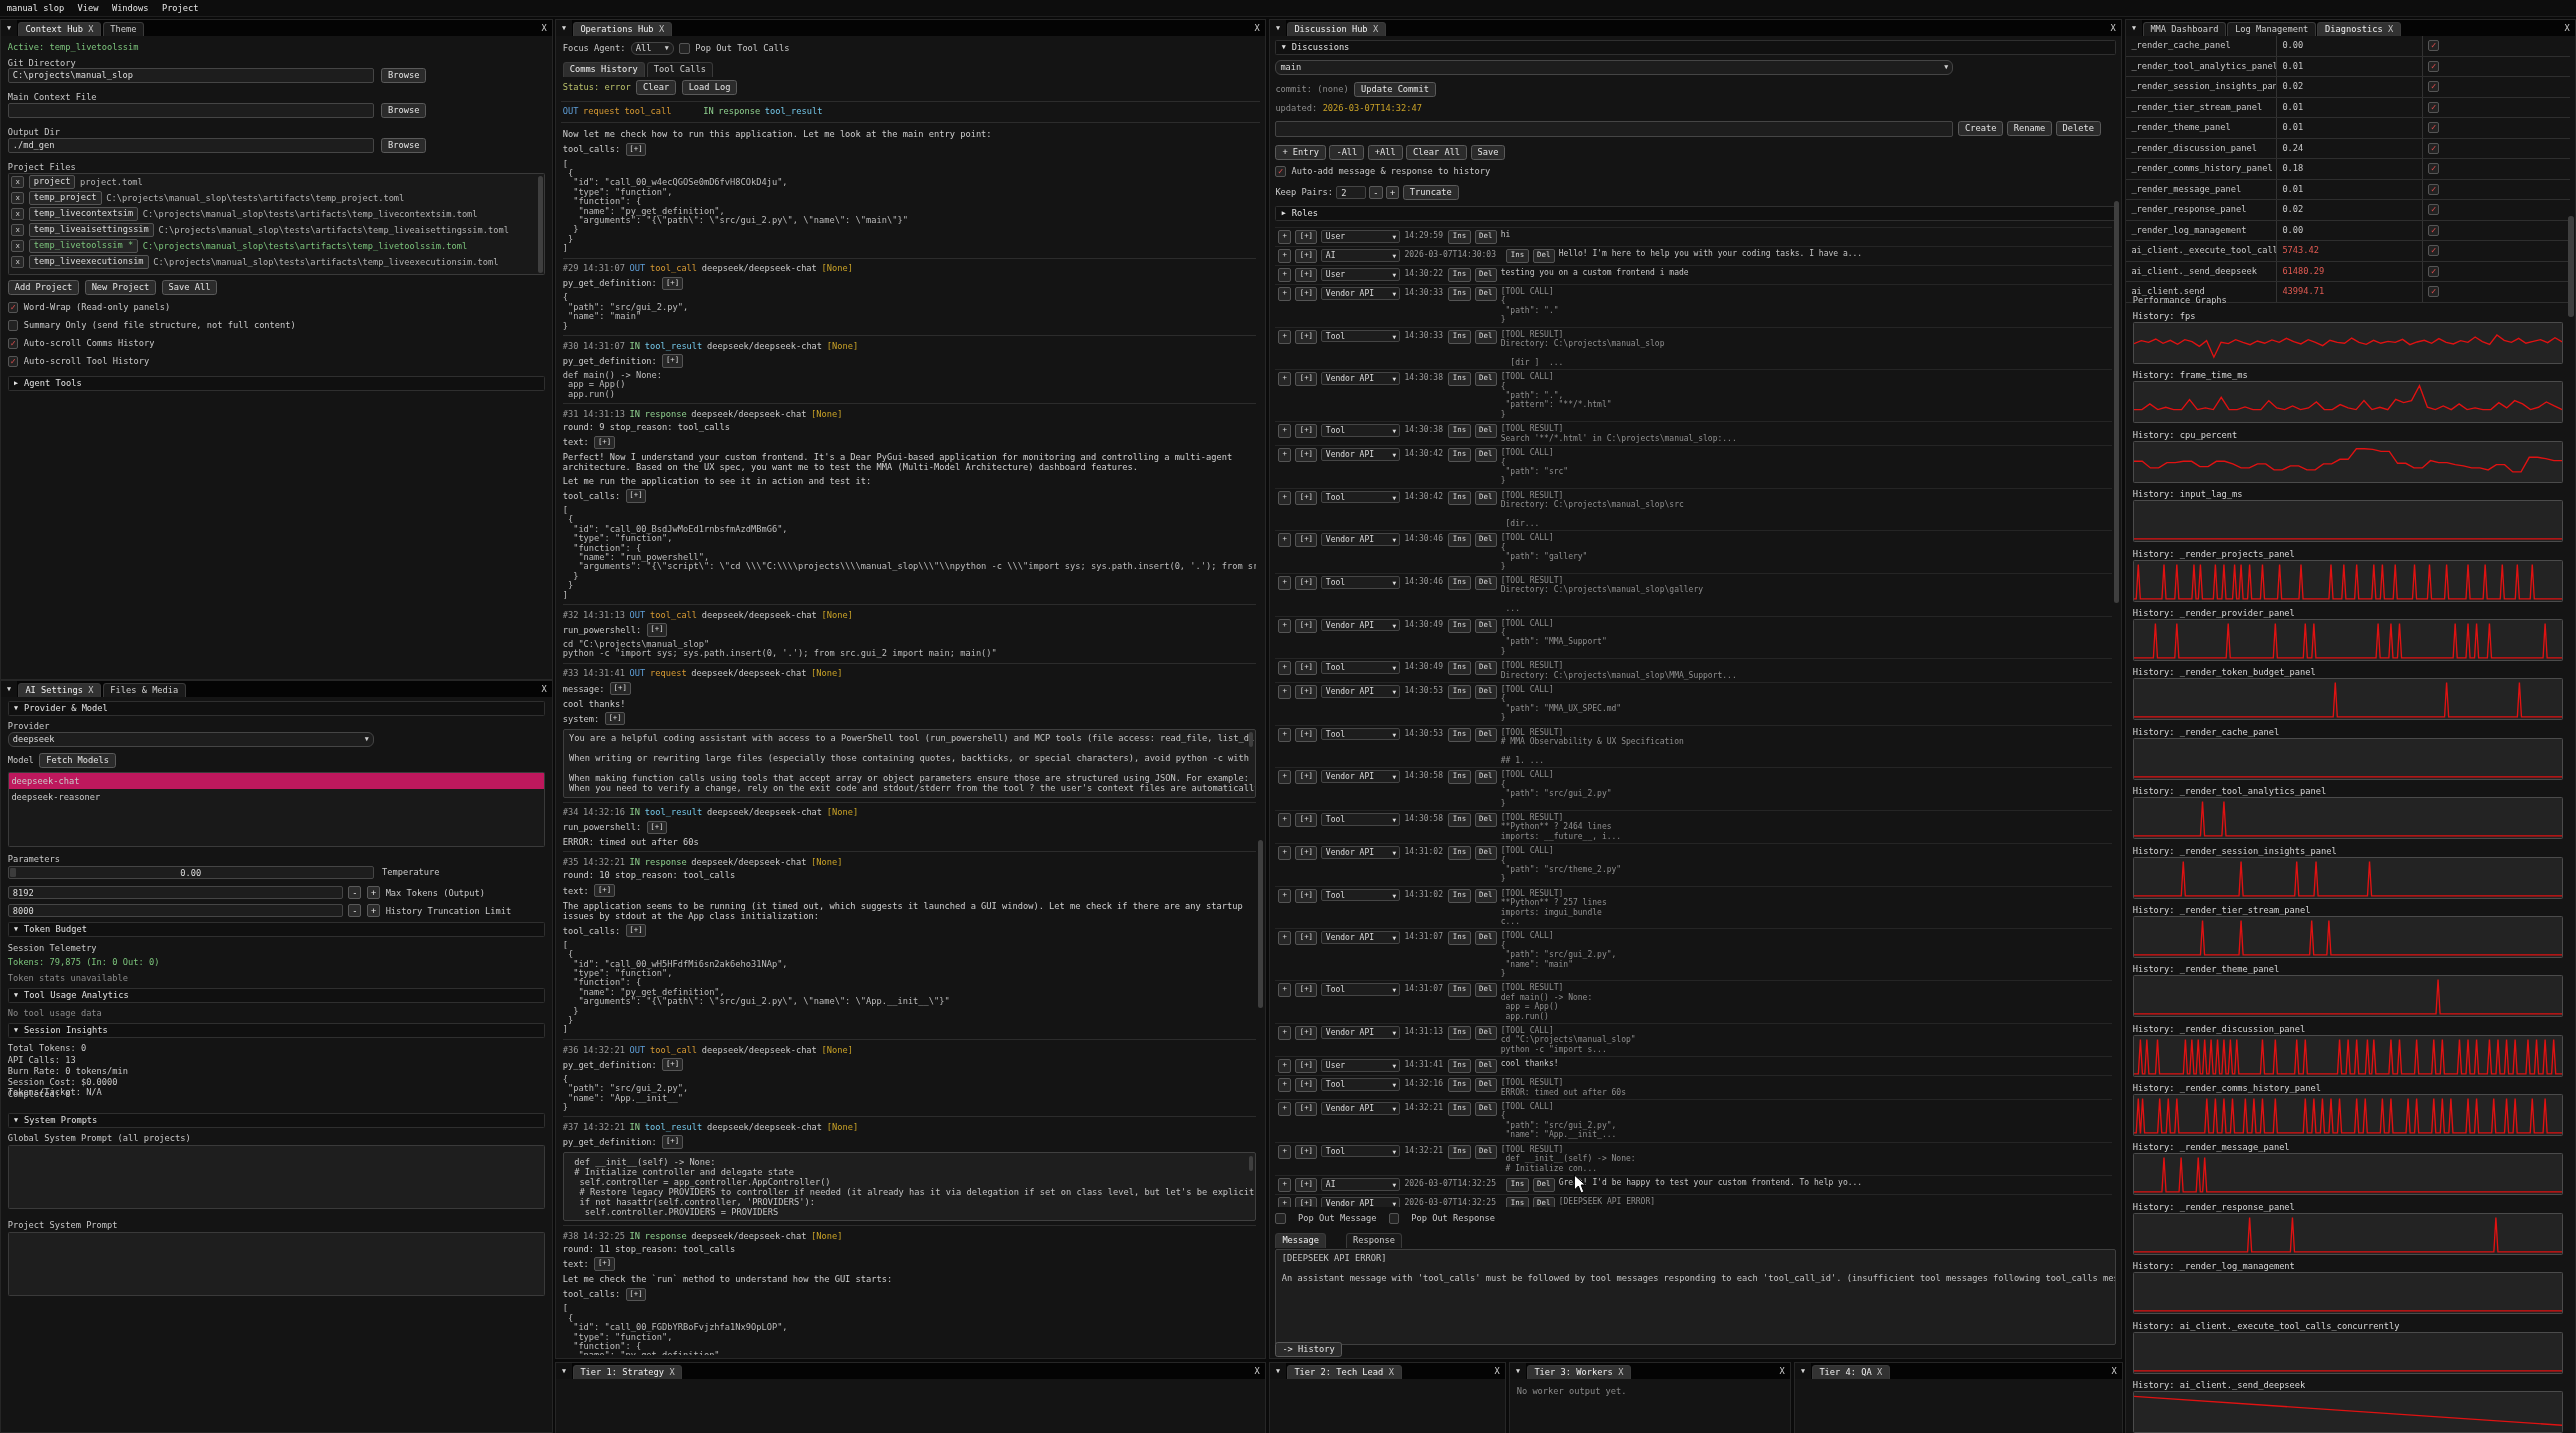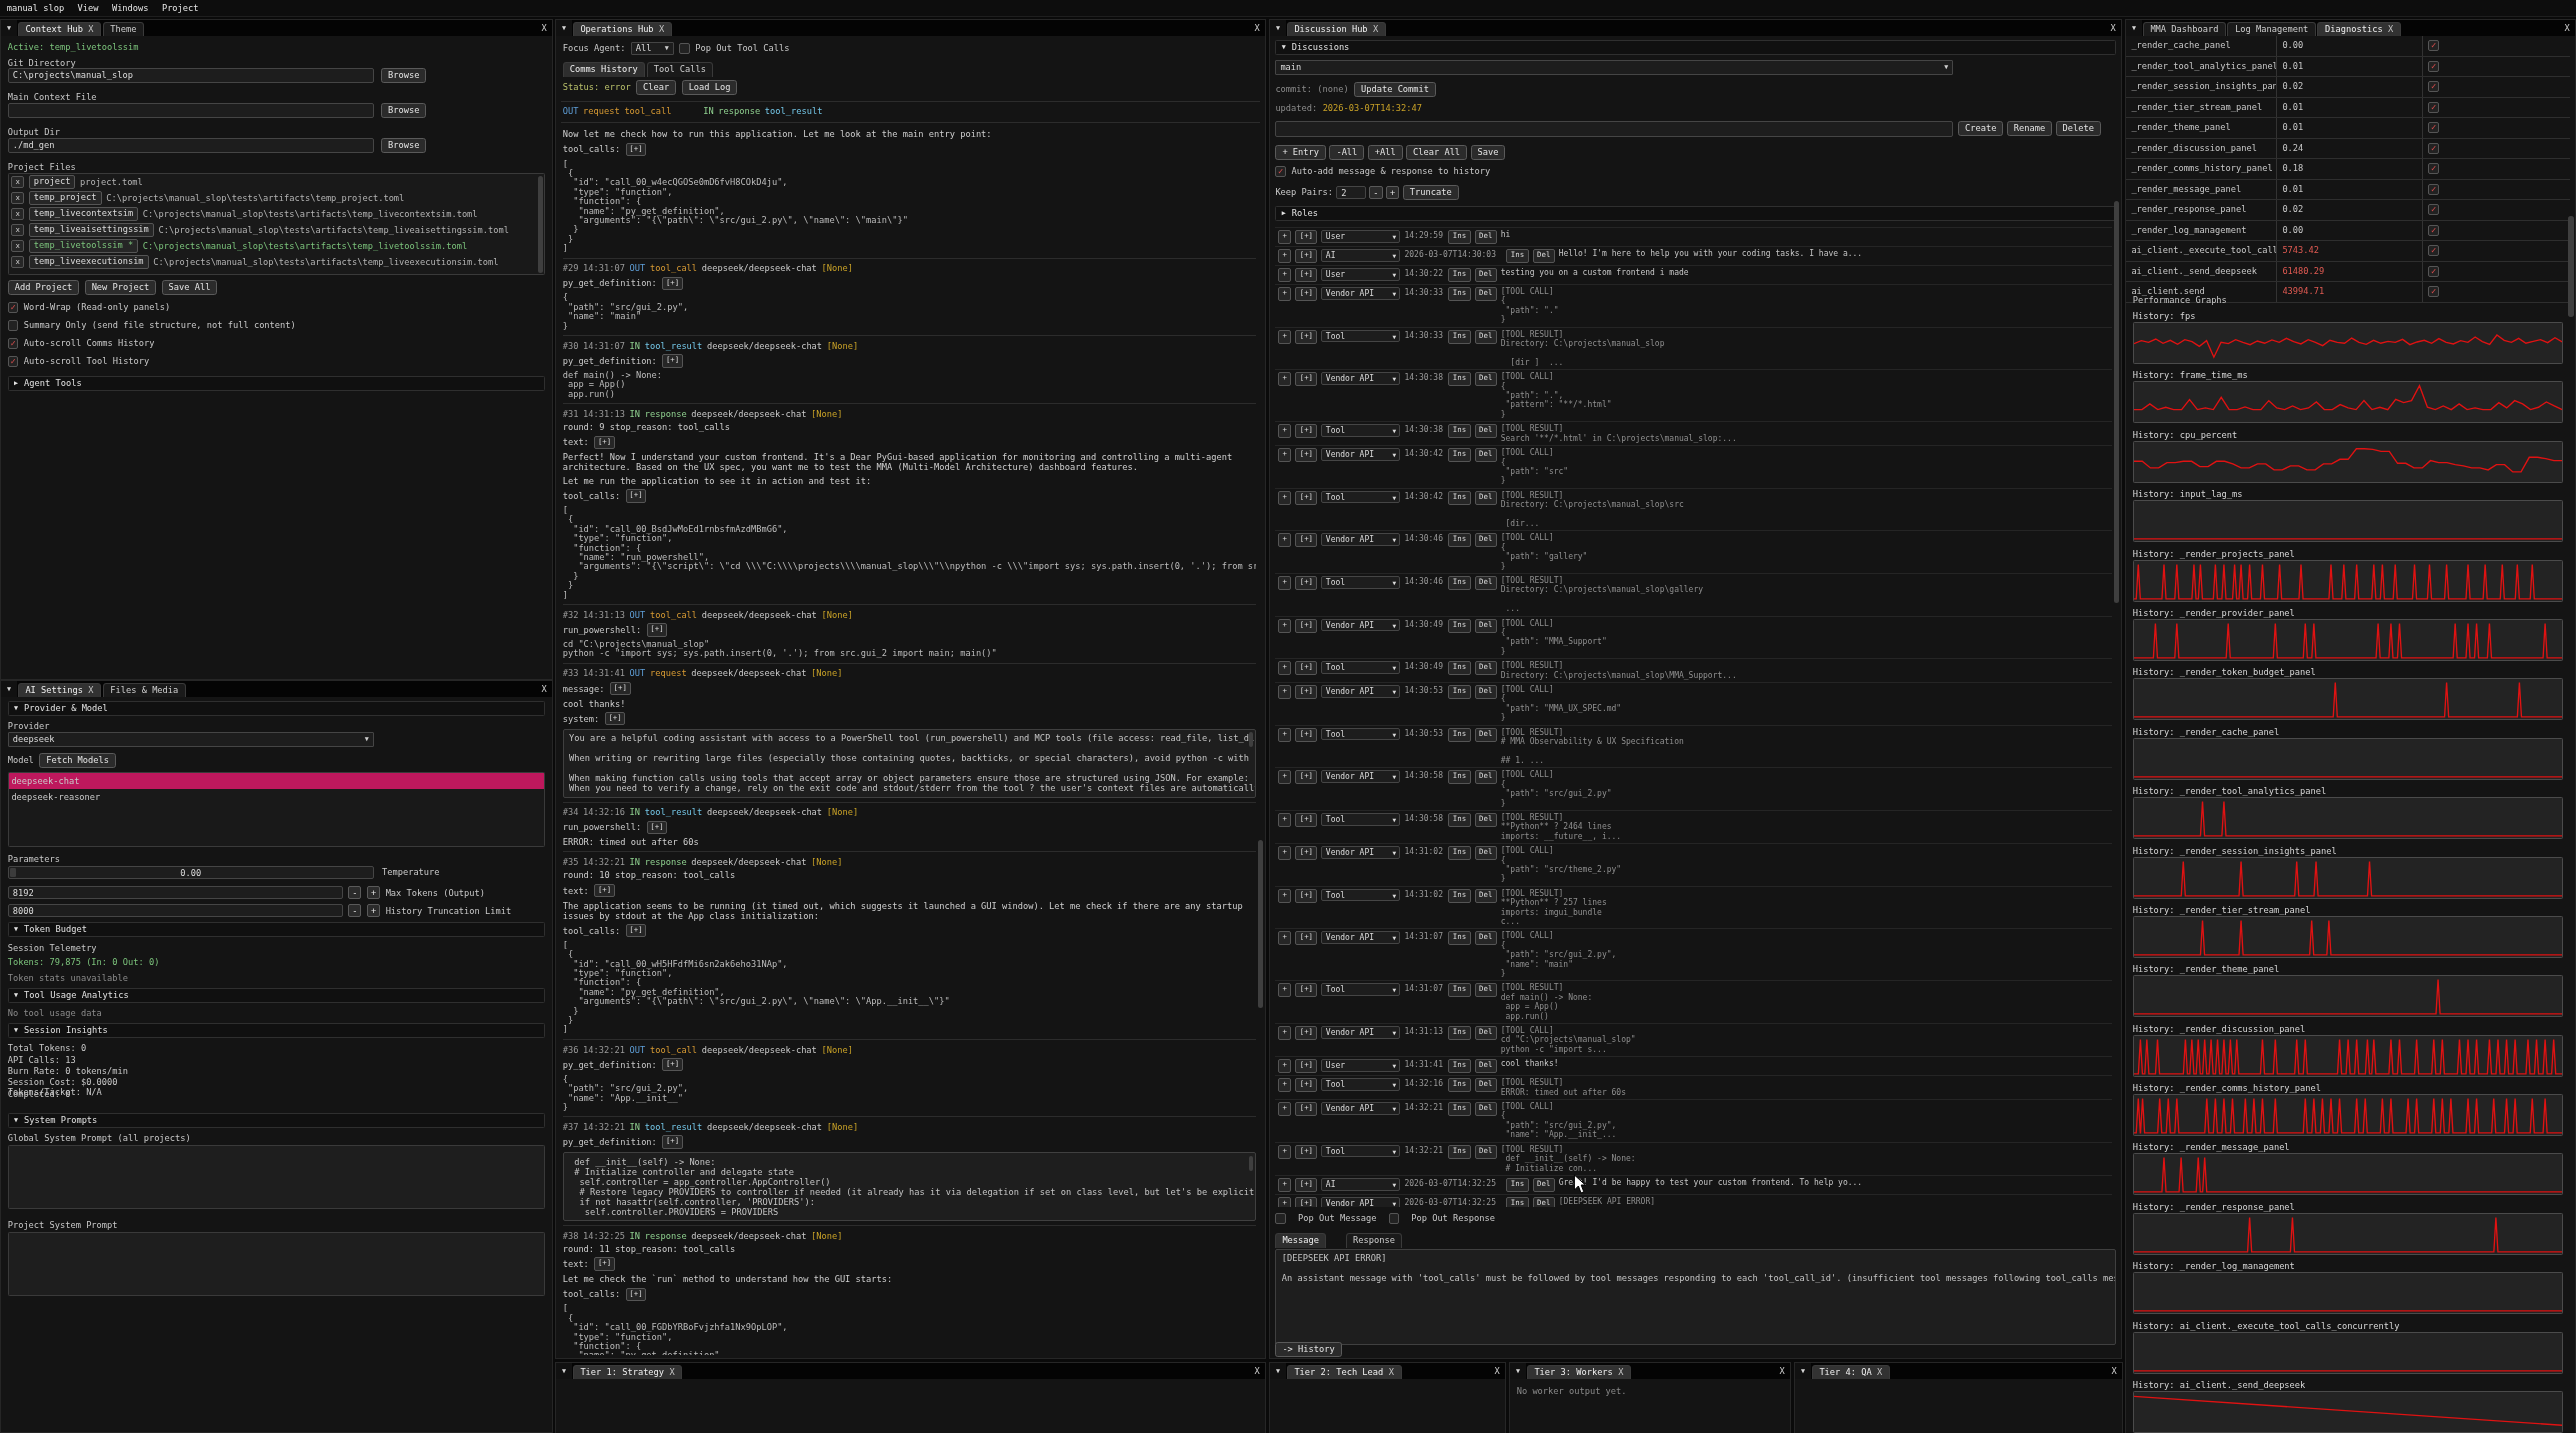--- a/index.html
+++ b/index.html
@@ -18,21 +18,21 @@
   .sechead .arr{font-size:6.7px;color:#e2e2e2;}
   .lbl{position:absolute;color:#c9c9c9;white-space:nowrap;}
   .dim{color:#8a8a8a;} .mut{color:#9a9a9a;}
   .green{color:#7cc47c;} .olive{color:#b9c06a;} .yellow{color:#c9a227;} .orange{color:#d79a33;}
   .blue{color:#5f9fd8;} .lblue{color:#74c7e8;} .lgreen{color:#8fd08f;} .redv{color:#e05a52;}
   .inp{position:absolute;background:#1d1d1d;border:0.7px solid #454545;border-radius:2px;height:14.8px;line-height:13.4px;
        padding:0 4px;color:#dcdcdc;box-sizing:border-box;white-space:nowrap;overflow:hidden;}
   .btn{background:#2b2b2b;border:0.7px solid #5a5a5a;border-radius:2.7px;height:14.8px;line-height:13.4px;padding:0 6px;
        color:#e4e4e4;display:inline-flex;align-items:center;box-sizing:border-box;white-space:nowrap;}
   .row{position:absolute;display:flex;align-items:center;gap:5.4px;}
-  .combo{background:#1d1d1d;border:0.7px solid #454545;border-radius:1px;height:14.8px;line-height:13.4px;padding:0 4px;
+  .combo{background:#1d1d1d;border:0.7px solid #454545;border-radius:6px;height:14.8px;line-height:13.4px;padding:0 4px;
          color:#dcdcdc;display:flex;align-items:center;justify-content:space-between;box-sizing:border-box;}
   .combo .caret{font-size:6.7px;color:#cfcfcf;margin-left:5.4px;}
   .cb{width:10.7px;height:10.7px;background:#222;border:0.7px solid #555;border-radius:2px;display:inline-flex;flex:none;
       align-items:center;justify-content:center;color:#d04b4b;font-weight:bold;font-size:8.7px;box-sizing:border-box;}
   .cb.on::after{content:"✓";}
   .listbox{position:absolute;background:#191919;border:0.7px solid #3a3a3a;border-radius:1.3px;overflow:hidden;box-sizing:border-box;}
   .frow{display:flex;align-items:center;gap:4.7px;height:16px;padding:0 2.7px;white-space:nowrap;}
   .xbtn{background:#262626;border:0.7px solid #555;border-radius:2px;width:10.7px;height:10.7px;line-height:9.4px;
         text-align:center;font-size:7.4px;color:#ccc;flex:none;}
   .tagbtn{background:#262626;border:0.7px solid #555;border-radius:2px;height:12px;line-height:10.7px;padding:0 4px;color:#ddd;flex:none;}

